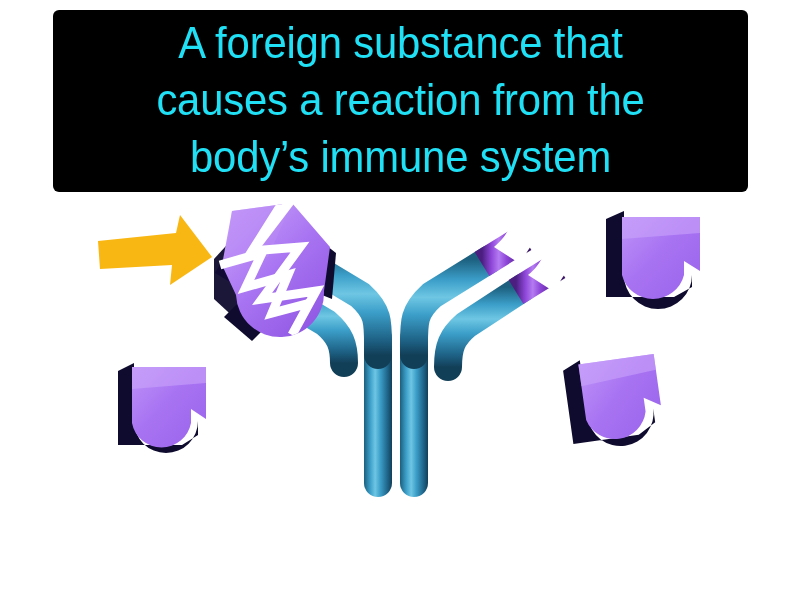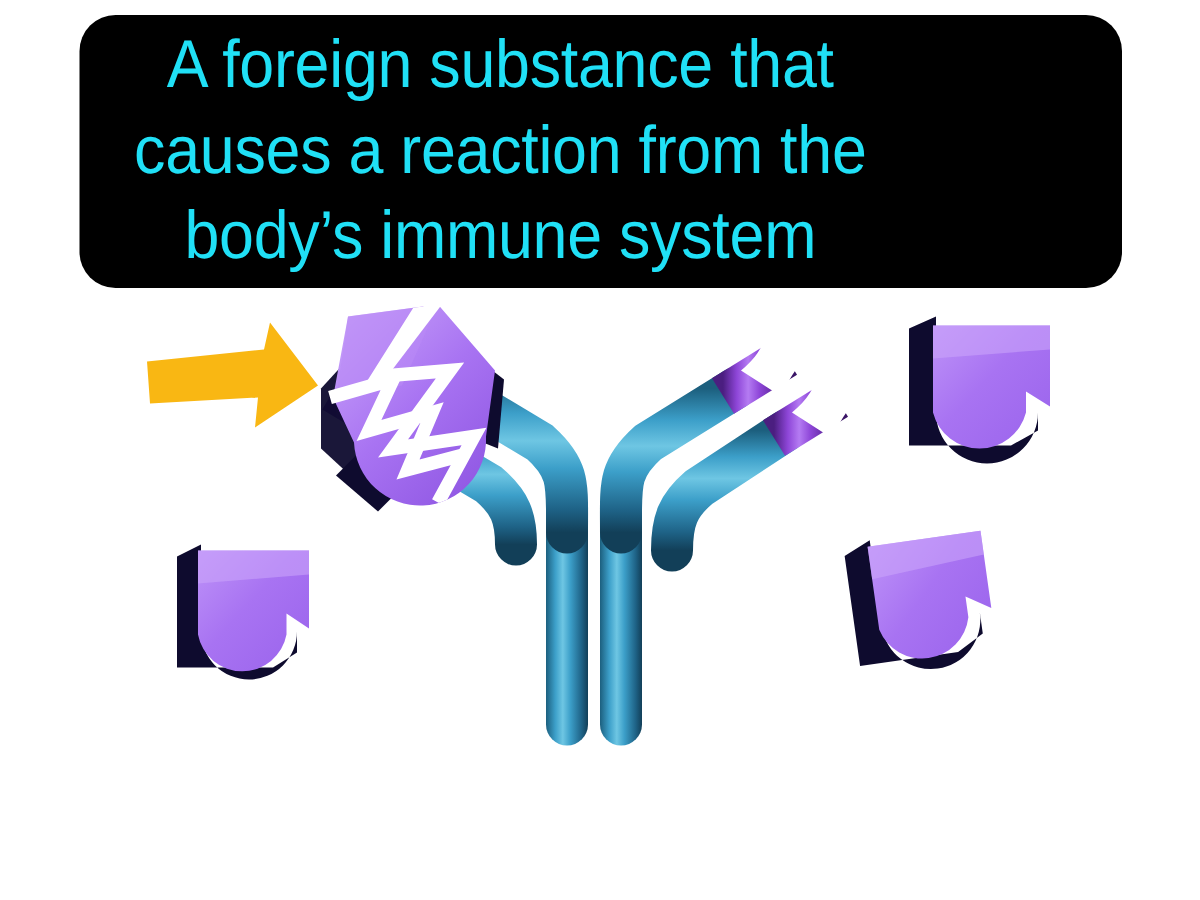--- a/index.html
+++ b/index.html
@@ -24,24 +24,24 @@
   }
 
   
   #definition-banner {
     position: absolute;
     left: 53px;
     top: 10px;
     width: 695px;
     height: 182px;
     background: #000000;
-    border-radius: 24px;
+    border-radius: 6px;
     display: flex;
     align-items: center;
-    justify-content: flex-start;
+    justify-content: center;
     box-sizing: border-box;
     padding: 4px 18px 8px 18px;
   }
 
   #definition-text {
     color: #20E0F6;
     font-family: "Liberation Sans", sans-serif;
     font-size: 45px;
     line-height: 57px;
     font-weight: 400;

